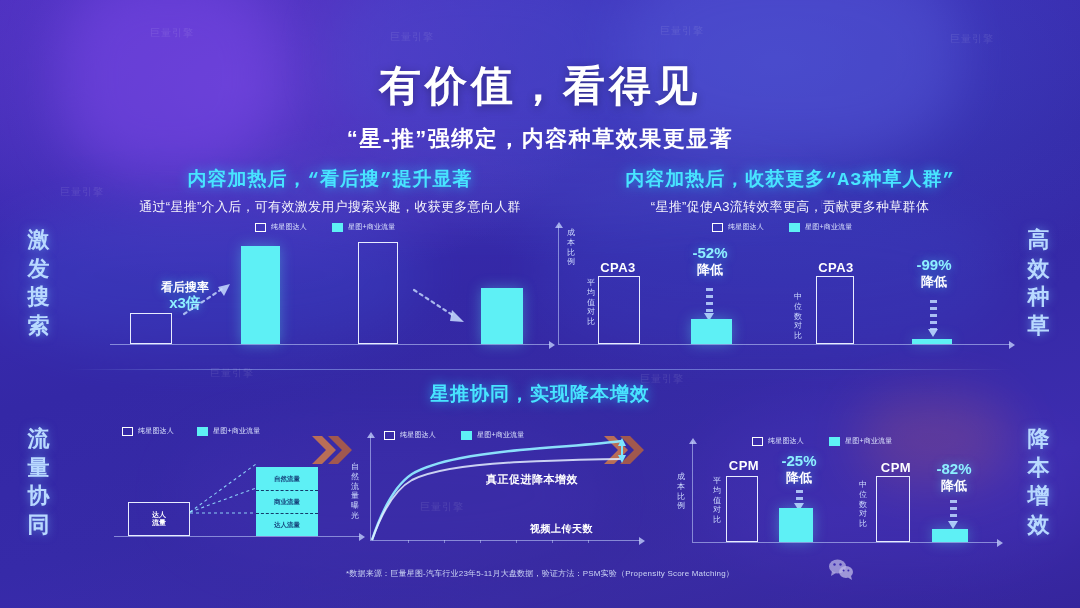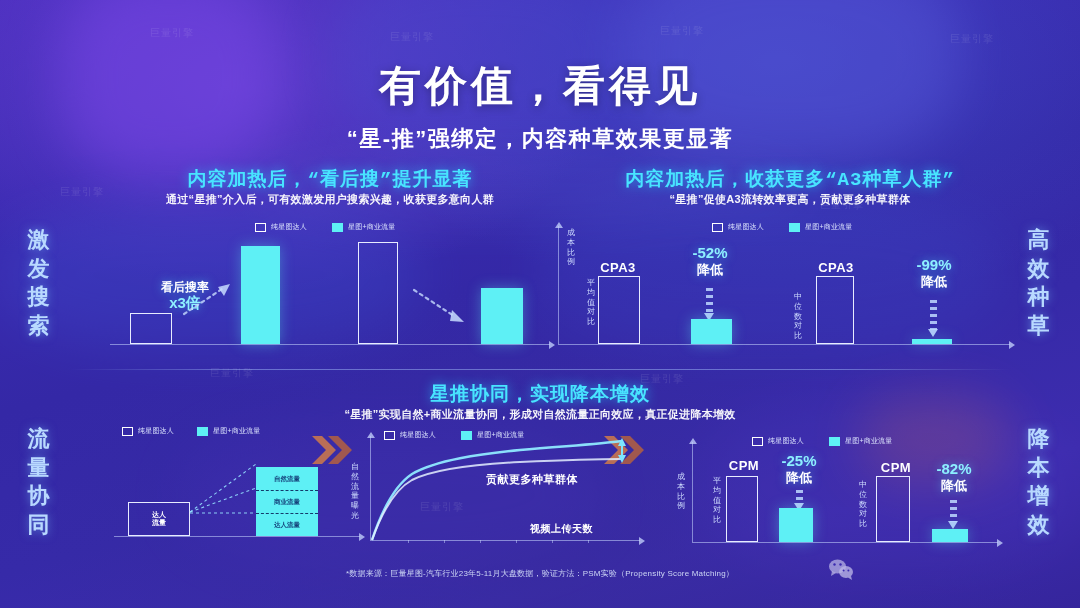--- a/index.html
+++ b/index.html
@@ -60,21 +60,21 @@
 
   
   .sec-head { position: absolute; text-align: center; }
   .sec-title {
     font-size: 19px; font-weight: 700; letter-spacing: 1px;
     color: #48e4ff;
     text-shadow: 0 0 12px rgba(40,200,255,.7);
     font-family: Liberation Mono, monospace;
   }
   .sec-sub {
-    font-size: 11px; font-weight: 700; letter-spacing: .3px;
+    margin-top: 6px; font-size: 13px; font-weight: 400; letter-spacing: .3px;
     color: #ffffff; opacity: .95;
   }
   .sh-tl { left: 110px; top: 166px; width: 440px; }
   .sh-tr { left: 570px; top: 166px; width: 440px; }
   .sh-b  { left: 260px; top: 381px; width: 560px; }
 
   
   .divider {
     position: absolute; left: 70px; top: 369px; width: 940px; height: 1px;
     background: linear-gradient(90deg, rgba(160,190,255,0) 0%, rgba(170,200,255,.45) 18%, rgba(170,200,255,.45) 82%, rgba(160,190,255,0) 100%);
@@ -225,21 +225,20 @@
   <div class="sec-head sh-tl">
     <div class="sec-title">内容加热后，“看后搜”提升显著</div>
     <div class="sec-sub">通过“星推”介入后，可有效激发用户搜索兴趣，收获更多意向人群</div>
   </div>
   <div class="sec-head sh-tr">
     <div class="sec-title">内容加热后，收获更多“A3种草人群”</div>
     <div class="sec-sub">“星推”促使A3流转效率更高，贡献更多种草群体</div>
   </div>
   <div class="sec-head sh-b">
     <div class="sec-title">星推协同，实现降本增效</div>
-    <div class="sec-sub">“星推”实现自然+商业流量协同，形成对自然流量正向效应，真正促进降本增效</div>
   </div>
 
   <div class="divider"></div>
 
   <div class="chart" style="left:110px; top:218px; width:440px; height:140px;">
 
     <div class="legend" style="left:145px; top:4px;">
       <div class="li">
         <span class="sw-outline"></span>
         <span class="lt">纯星图达人</span>
@@ -407,21 +406,21 @@
       <polygon points="252,27 248,19 256,19" fill="#7ee6ff"></polygon>
     </svg>
 
     <div class="axis-tick" style="left:60px;  top:112px;"></div>
     <div class="axis-tick" style="left:96px;  top:112px;"></div>
     <div class="axis-tick" style="left:132px; top:112px;"></div>
     <div class="axis-tick" style="left:168px; top:112px;"></div>
     <div class="axis-tick" style="left:204px; top:112px;"></div>
     <div class="axis-tick" style="left:240px; top:112px;"></div>
 
-    <div class="curve-note" style="left:138px; top:44px;">贡献更多种草群体</div>
+    <div class="curve-note" style="left:138px; top:44px;">真正促进降本增效</div>
     <div class="curve-note" style="left:182px; top:94px; font-size:10px;">视频上传天数</div>
 
     <div class="legend" style="left:36px; top:2px;">
       <div class="li">
         <span class="sw-outline"></span>
         <span class="lt">纯星图达人</span>
       </div>
       <div class="li" style="margin-left:16px;">
         <span class="sw-solid"></span>
         <span class="lt">星图+商业流量</span>

